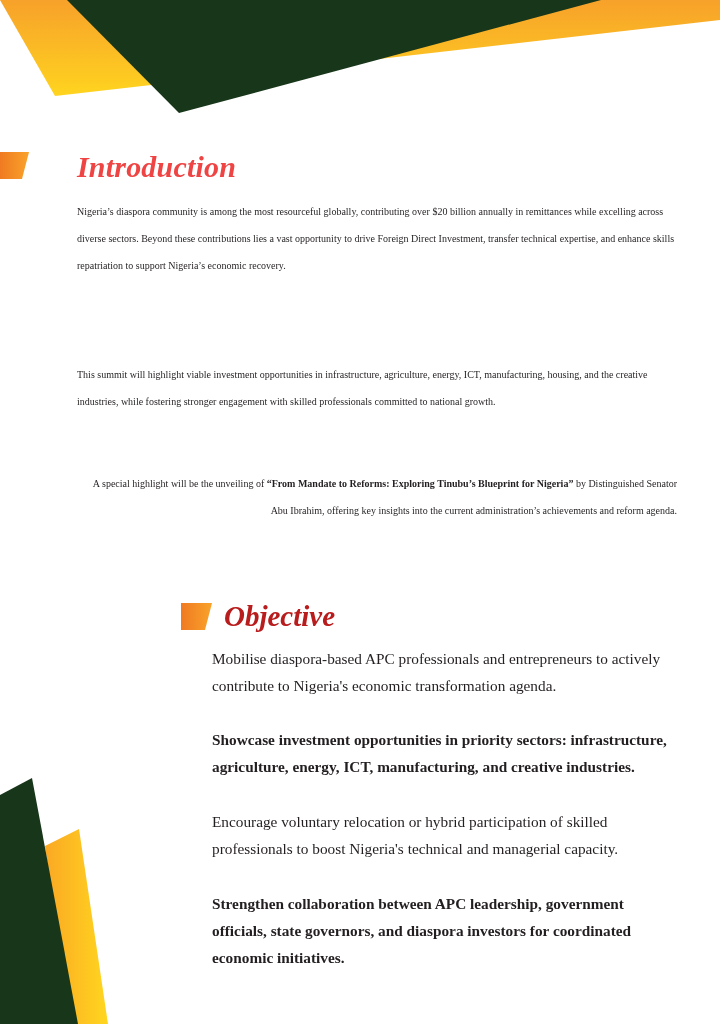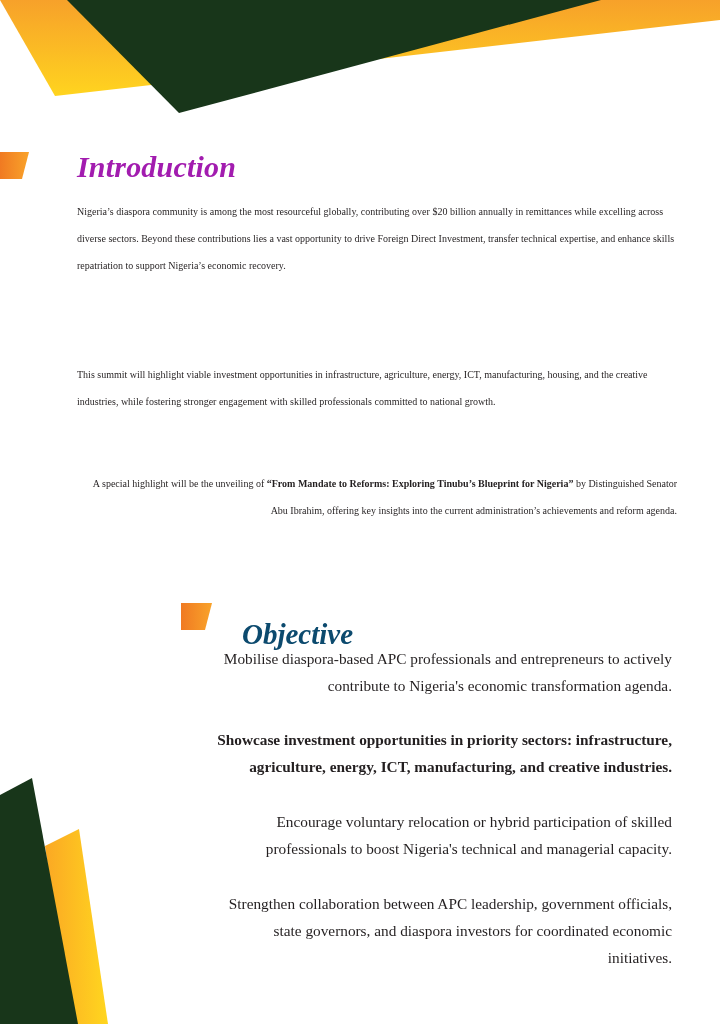--- a/index.html
+++ b/index.html
@@ -1,28 +1,28 @@
 <!DOCTYPE html>
 <html><head>
 <meta charset="utf-8">
 <style>
   html,body{margin:0;padding:0;background:#fff;}
   body{width:720px;height:1024px;position:relative;overflow:hidden;font-family:"Liberation Serif","DejaVu Serif",serif;color:#231f20;}
   .deco{position:absolute;left:0;top:0;width:720px;height:1024px;pointer-events:none;}
-  .h-intro{position:absolute;left:77px;top:150px;font-size:30px;font-weight:bold;font-style:italic;margin:0;color:#a21caf;letter-spacing:0.2px;}
+  .h-intro{position:absolute;left:77px;top:150px;font-size:30px;font-weight:bold;font-style:italic;margin:0;color:#ef4444;letter-spacing:0.2px;}
   .body-text{position:absolute;left:77px;width:600px;font-size:10px;line-height:27.2px;margin:0;}
   .p1{top:198px;}
   .p2{top:361px;}
   .p3{top:470px;text-align:right;}
-  .h-obj{position:absolute;left:224px;top:600px;font-size:29px;font-weight:bold;font-style:italic;margin:18px;color:#0c4a6e;}
-  .obj-text{position:absolute;left:212px;width:460px;font-size:15.3px;line-height:27.2px;margin:0;text-align:right;}
+  .h-obj{position:absolute;left:224px;top:600px;font-size:29px;font-weight:bold;font-style:italic;margin:0;color:#b91c1c;}
+  .obj-text{position:absolute;left:212px;width:460px;font-size:15.3px;line-height:27.2px;margin:0;}
   .o1{top:645px;}
   .o2{top:726px;font-weight:bold;}
   .o3{top:808px;font-family:Liberation Serif, serif;}
-  .o4{top:890px;}
+  .o4{top:890px;font-weight:bold;}
   b{font-weight:bold;}
 </style>
 </head>
 <body>
 
 <svg class="deco" viewBox="0 0 720 1024" xmlns="http://www.w3.org/2000/svg">
   <defs>
     <linearGradient id="gTop" x1="0" y1="0" x2="0" y2="1">
       <stop offset="0" stop-color="#f7a12a"></stop>
       <stop offset="1" stop-color="#ffd41f"></stop>

